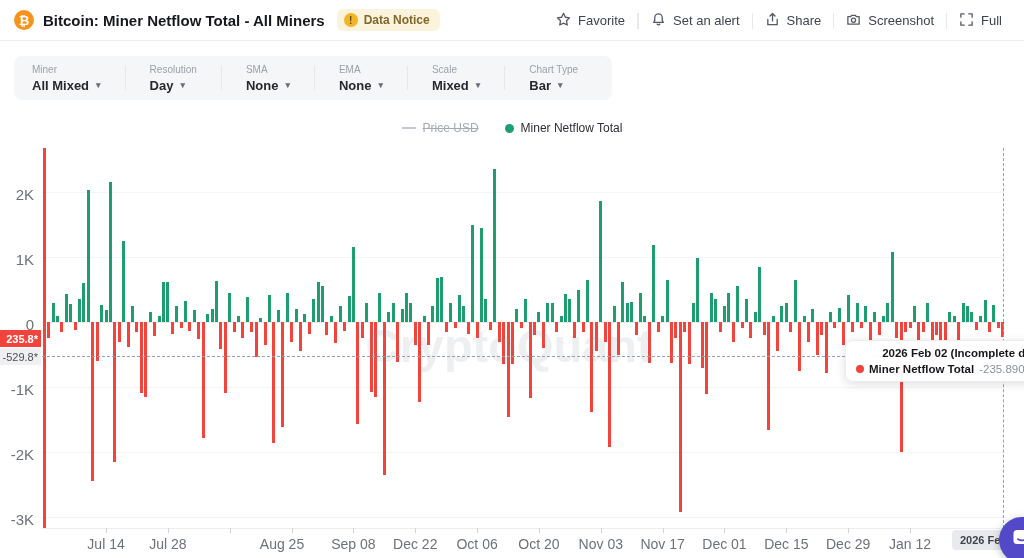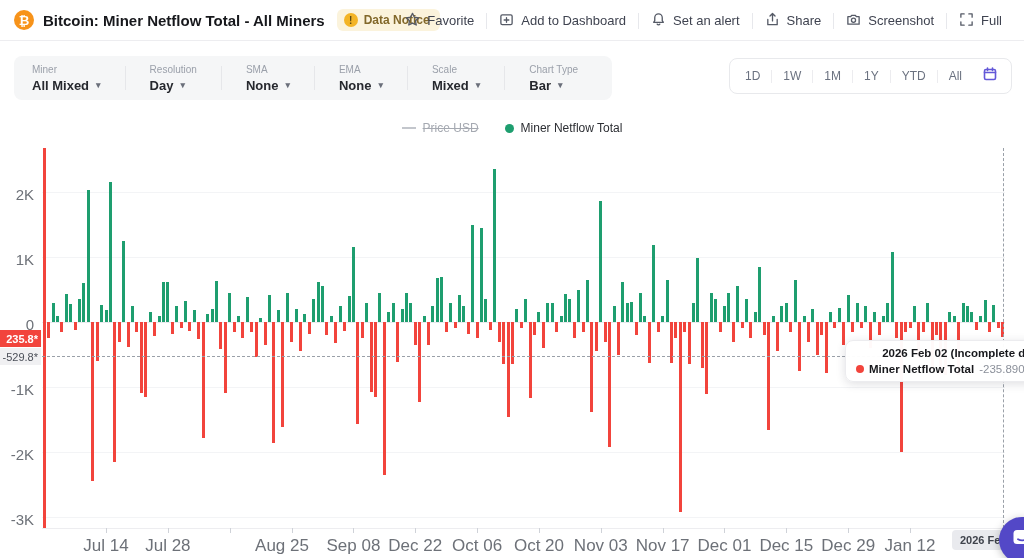--- a/index.html
+++ b/index.html
@@ -78,21 +78,21 @@
   .badge-last { position:absolute; left:0; top:330px; width:41px; height:17px;
     background:#f2443c; color:#fff; font-size:11px; font-weight:bold;
     display:flex; align-items:center; justify-content:flex-end; padding-right:3px; z-index:4; }
   .badge-cross { position:absolute; left:0; top:348px; width:41px; height:17px;
     background:#f0f0f2; color:#4b4f58; font-size:11px;
     display:flex; align-items:center; justify-content:flex-end; padding-right:3px; z-index:4; }
 
   .xaxis-line { position:absolute; left:42px; top:528px; width:963px; height:1px; background:#ededf0; }
   .xtick { position:absolute; top:528px; width:1px; height:5px; background:#cfd2d8; }
   .xlab { position:absolute; top:536px; width:60px; text-align:center;
-    font-size:17px; color:#6d7178; white-space:nowrap; }
+    font-size:14px; color:#6d7178; white-space:nowrap; }
 
   .badge-date { position:absolute; left:952px; top:530px; height:20px;
     background:#e9eaee; border-radius:4px; color:#3f434c; font-size:11px;
     font-weight:bold; display:flex; align-items:center; padding:0 8px; z-index:6; white-space:nowrap; }
 
   
   .tooltip { position:absolute; left:845px; top:340px; z-index:10;
     background:rgba(255,255,255,0.97); border:1px solid #ececef; border-radius:8px;
     box-shadow:0 2px 10px rgba(40,40,60,0.15); padding:6px 10px;
     white-space:nowrap; text-align:right; }
@@ -121,27 +121,20 @@
       <div class="notice-txt">Data Notice</div>
     </div>
     <div class="header-right">
       <div class="h-action">
         <span><svg width="15" height="15" viewBox="0 0 16 16">
               <path d="M8 1.5l2 4.1 4.5.6-3.3 3.2.8 4.5L8 11.8 4 13.9l.8-4.5L1.5 6.2 6 5.6z"></path>
             </svg></span>
         <span>Favorite</span>
       </div>
       <div class="h-sep"></div>
-      <div class="h-action">
-        <span><svg width="15" height="15" viewBox="0 0 16 16">
-              <rect x="2" y="3" width="12" height="10.5" rx="1.5"></rect>
-              <path d="M8 6v5M5.5 8.5h5"></path>
-            </svg></span>
-        <span>Add to Dashboard</span>
-      </div>
       <div class="h-sep"></div>
       <div class="h-action">
         <span><svg width="15" height="15" viewBox="0 0 16 16">
               <path d="M8 2a4 4 0 0 0-4 4v3.2L2.8 11h10.4L12 9.2V6a4 4 0 0 0-4-4zM6.6 13a1.6 1.6 0 0 0 2.8 0"></path>
             </svg></span>
         <span>Set an alert</span>
       </div>
       <div class="h-sep"></div>
       <div class="h-action">
         <span><svg width="15" height="15" viewBox="0 0 16 16">
@@ -210,52 +203,34 @@
     <div class="dd-sep"></div>
     <div class="dd">
       <span class="dd-label">Chart Type</span>
       <span class="dd-value">
           <span>Bar</span>
           <span class="caret">▾</span>
         </span>
     </div>
   </div>
 
-  <div class="range-box">
-    <div class="range-btn">1D</div>
-    <div class="range-sep"></div>
-    <div class="range-btn">1W</div>
-    <div class="range-sep"></div>
-    <div class="range-btn">1M</div>
-    <div class="range-sep"></div>
-    <div class="range-btn">1Y</div>
-    <div class="range-sep"></div>
-    <div class="range-btn">YTD</div>
-    <div class="range-sep"></div>
-    <div class="range-btn">All</div>
-    <div class="cal-btn">
-      <span><svg width="16" height="16" viewBox="0 0 16 16">
-            <rect x="2.5" y="3.5" width="11" height="10" rx="1.5"></rect>
-            <path d="M2.5 6.5h11M5.5 2v2.5M10.5 2v2.5"></path>
-          </svg></span>
-    </div>
-  </div>
 
   <div class="legend">
     <div class="leg-item">
       <span class="leg-line"></span>
       <span class="leg-price">Price USD</span>
     </div>
     <div class="leg-item">
       <span class="leg-dot" id="leg-dot" style="background: rgb(30, 158, 111);"></span>
       <span class="leg-netflow">Miner Netflow Total</span>
     </div>
   </div>
 
   <div class="chart-region">
+    <div class="watermark">CryptoQuant</div>
     <div id="ylabels">
         <div class="ylab" style="top: 185.5px;">2K</div>
         <div class="ylab" style="top: 250.5px;">1K</div>
         <div class="ylab" style="top: 315.5px;">0</div>
         <div class="ylab" style="top: 380.5px;">-1K</div>
         <div class="ylab" style="top: 445.5px;">-2K</div>
         <div class="ylab" style="top: 510.5px;">-3K</div>
       </div>
     <div class="plot" id="plot">
         <div class="gridline" style="top: 44px;"></div>

